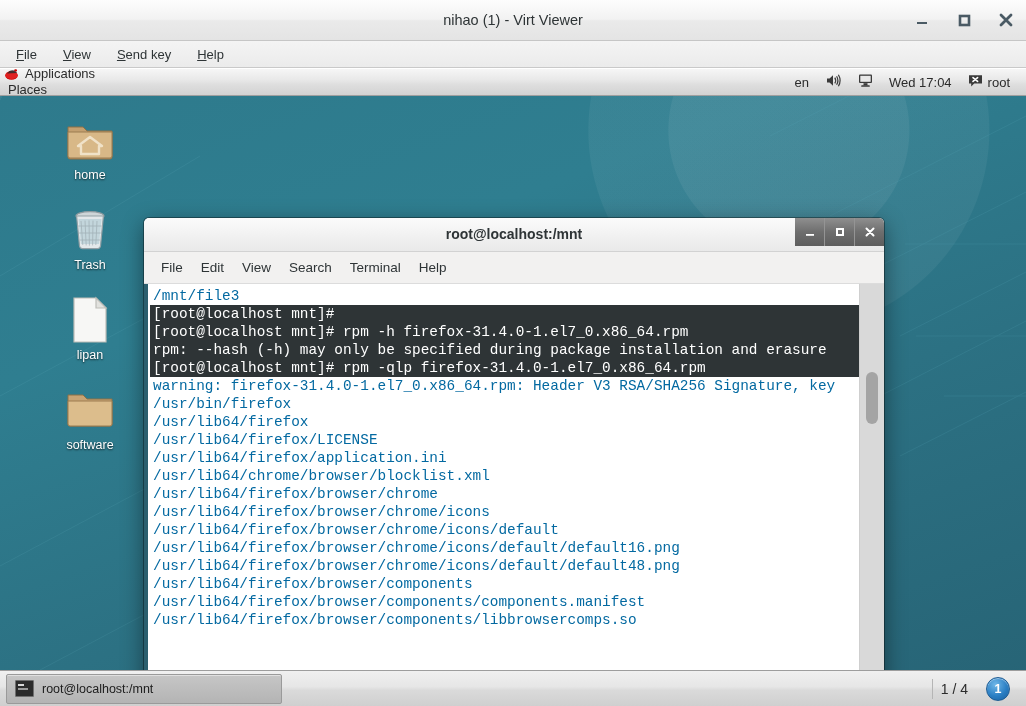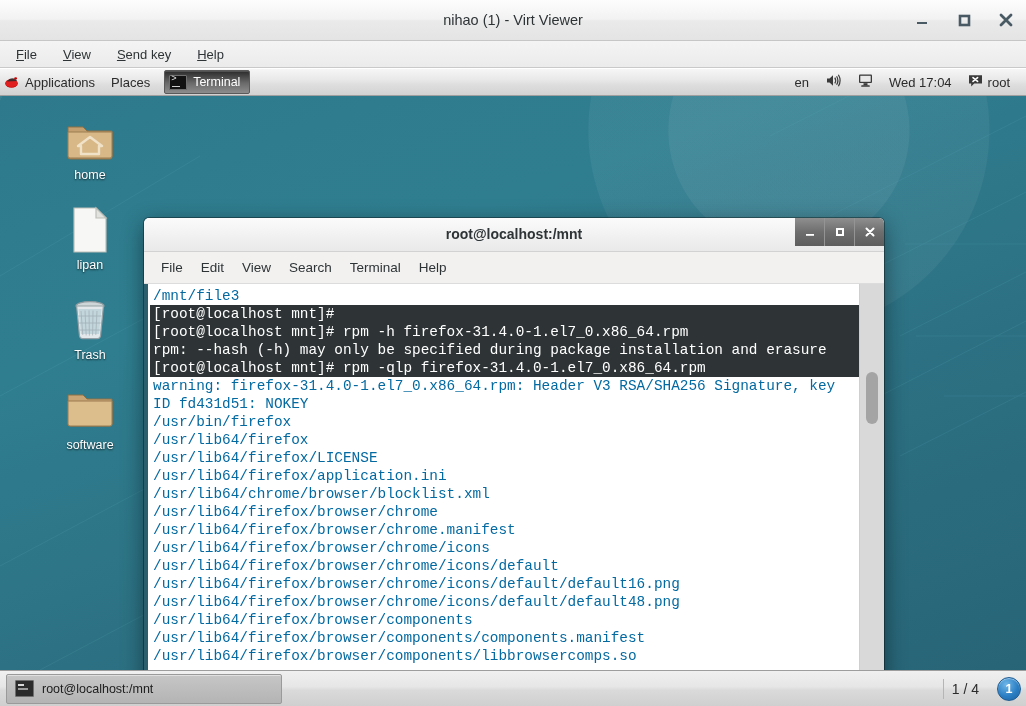--- a/index.html
+++ b/index.html
@@ -42,21 +42,21 @@
 
   
   .gpanel{
     position:absolute;left:0;top:69px;width:1026px;height:27px;
     background:linear-gradient(to bottom,#f6f6f6 0%,#e9e9e9 40%,#dedede 60%,#d2d2d2 100%);
     border-bottom:1px solid #9f9f9f;
     box-sizing:border-box;
     display:flex;align-items:center;
     font-size:13px;color:#2b2b2b;
   }
-  .gp-left{display:flex;align-items:center;height:33px;}
+  .gp-left{display:flex;height:33px;flex-direction:column;}
   .gp-item{display:flex;align-items:center;gap:5px;padding:0 8px;height:27px;cursor:default;}
   .gp-item.first{padding-left:4px;}
   .gp-right{margin-left:auto;display:flex;align-items:center;height:23px;padding-right:8px;gap:0px;}
   .gp-r{display:flex;align-items:center;padding:0 8px;height:27px;gap:5px;cursor:default;}
   .redhat{width:16px;height:16px;position:relative;}
   .win-btn{
     display:flex;align-items:center;gap:6px;
     height:22px;margin-left:6px;padding:0 9px 0 4px;
     background:linear-gradient(to bottom,#2a2a2a 0%,#6a6a6a 55%,#8d8d8d 100%);
     border:1px solid #5a5a5a;border-radius:2px;
@@ -176,21 +176,21 @@
   .task-icon{
     width:17px;height:15px;background:#2b2b2b;border:1px solid #6f6f6f;border-radius:1px;
     position:relative;flex:0 0 auto;
   }
   .task-icon:before{
     content:"";position:absolute;left:2px;top:3px;width:6px;height:1.5px;background:#d8d8d8;
   }
   .task-icon:after{
     content:"";position:absolute;left:2px;top:7px;width:10px;height:1.5px;background:#9a9a9a;
   }
-  .tas-right{margin-left:auto;display:flex;align-items:center;gap:10px;padding-right:5px;}
+  .tas-right{margin-left:auto;display:flex;align-items:center;gap:10px;padding-right:16px;}
   .wsnum{
     font-size:14px;color:#2b2b2b;padding:2px 8px;
     border-left:1px solid #b5b5b5;
   }
   .wsbadge{
     width:22px;height:22px;border-radius:50%;
     background:radial-gradient(circle at 38% 30%,#6fb7e8 0%,#2b7fc4 55%,#195f9e 100%);
     border:1px solid #1d5c94;
     color:#ffffff;font-size:12.5px;font-weight:bold;
     display:flex;align-items:center;justify-content:center;
@@ -320,47 +320,47 @@
             <path d="M3 9 h15 l4 4 h25 v26 a2 2 0 0 1 -2 2 h-40 a2 2 0 0 1 -2 -2 Z" fill="#c4a070" stroke="#8d7146" stroke-width="1"></path>
             <path d="M3 14 h44 v24 a2 2 0 0 1 -2 2 h-40 a2 2 0 0 1 -2 -2 Z" fill="#d8b887" stroke="#9b7d51" stroke-width="1"></path>
             <path d="M25 19 L37 28 h-3 v8 h-18 v-8 h-3 Z" fill="none" stroke="#f0e2c8" stroke-width="2.4" stroke-linejoin="round"></path>
           </svg>
         </span>
         <div class="lbl">home</div>
       </div>
 
       <div class="dicon">
         <span class="glyph">
-          <svg width="40" height="48" viewBox="0 0 40 48">
-            <path d="M4 2 h22 l10 10 v34 h-32 Z" fill="#f7f7f5" stroke="#bdbdb8" stroke-width="1.2"></path>
-            <path d="M26 2 v10 h10 Z" fill="#e2e2de" stroke="#bdbdb8" stroke-width="1.2"></path>
-          </svg>
-        </span>
-        <div class="lbl">lipan</div>
-      </div>
-
-      <div class="dicon">
-        <span class="glyph">
           <svg width="44" height="46" viewBox="0 0 44 46">
             <ellipse cx="22" cy="9" rx="14" ry="4.4" fill="#cfd6d8" stroke="#8e9ba0" stroke-width="1.2"></ellipse>
             <path d="M8.6 9 L11.5 39 a3 3 0 0 0 3 2.6 h15 a3 3 0 0 0 3 -2.6 L35.4 9 Z" fill="#e3e8ea" stroke="#94a1a6" stroke-width="1.2"></path>
             <path d="M10.5 12 L13 37 h18 l2.5 -25 Z" fill="#aac6cf" opacity=".55"></path>
             <g stroke="#9aa8ae" stroke-width=".8" opacity=".8">
               <path d="M13 14 L14.8 38"></path>
                 <path d="M17 13.6 L18.2 38.4"></path>
                 <path d="M21 13.4 L21.4 38.6"></path>
               <path d="M25 13.6 L24.6 38.4"></path>
                 <path d="M29 14 L27.8 38"></path>
               <path d="M10.2 19 H33.6"></path>
                 <path d="M11 26 H32.8"></path>
                 <path d="M11.8 33 H32"></path>
             </g>
           </svg>
         </span>
         <div class="lbl">Trash</div>
+      </div>
+
+      <div class="dicon">
+        <span class="glyph">
+          <svg width="40" height="48" viewBox="0 0 40 48">
+            <path d="M4 2 h22 l10 10 v34 h-32 Z" fill="#f7f7f5" stroke="#bdbdb8" stroke-width="1.2"></path>
+            <path d="M26 2 v10 h10 Z" fill="#e2e2de" stroke="#bdbdb8" stroke-width="1.2"></path>
+          </svg>
+        </span>
+        <div class="lbl">lipan</div>
       </div>
 
       <div class="dicon">
         <span class="glyph">
           <svg width="50" height="42" viewBox="0 0 50 42">
             <path d="M3 6 h15 l4 4 h25 v25 a2 2 0 0 1 -2 2 h-40 a2 2 0 0 1 -2 -2 Z" fill="#c9a474" stroke="#8d7146" stroke-width="1"></path>
             <path d="M3 12 h44 v23 a2 2 0 0 1 -2 2 h-40 a2 2 0 0 1 -2 -2 Z" fill="#dcbd8c" stroke="#9b7d51" stroke-width="1"></path>
           </svg>
         </span>
         <div class="lbl">software</div>
@@ -399,28 +399,26 @@
       </div>
 
       <div class="twin-body">
         <div class="tscreen" id="term-screen">
             <div class="tline">/mnt/file3</div>
             <div class="tline sel">[root@localhost mnt]#</div>
             <div class="tline sel">[root@localhost mnt]# rpm -h firefox-31.4.0-1.el7_0.x86_64.rpm</div>
             <div class="tline sel">rpm: --hash (-h) may only be specified during package installation and erasure</div>
             <div class="tline sel">[root@localhost mnt]# rpm -qlp firefox-31.4.0-1.el7_0.x86_64.rpm</div>
             <div class="tline">warning: firefox-31.4.0-1.el7_0.x86_64.rpm: Header V3 RSA/SHA256 Signature, key</div>
-            <div class="tline">ID fd431d51: NOKEY</div>
             <div class="tline">/usr/bin/firefox</div>
             <div class="tline">/usr/lib64/firefox</div>
             <div class="tline">/usr/lib64/firefox/LICENSE</div>
             <div class="tline">/usr/lib64/firefox/application.ini</div>
             <div class="tline">/usr/lib64/chrome/browser/blocklist.xml</div>
             <div class="tline">/usr/lib64/firefox/browser/chrome</div>
-            <div class="tline">/usr/lib64/firefox/browser/chrome.manifest</div>
             <div class="tline">/usr/lib64/firefox/browser/chrome/icons</div>
             <div class="tline">/usr/lib64/firefox/browser/chrome/icons/default</div>
             <div class="tline">/usr/lib64/firefox/browser/chrome/icons/default/default16.png</div>
             <div class="tline">/usr/lib64/firefox/browser/chrome/icons/default/default48.png</div>
             <div class="tline">/usr/lib64/firefox/browser/components</div>
             <div class="tline">/usr/lib64/firefox/browser/components/components.manifest</div>
             <div class="tline">/usr/lib64/firefox/browser/components/libbrowsercomps.so</div>
           </div>
         <div class="tscroll">
           <div class="tthumb"></div>

